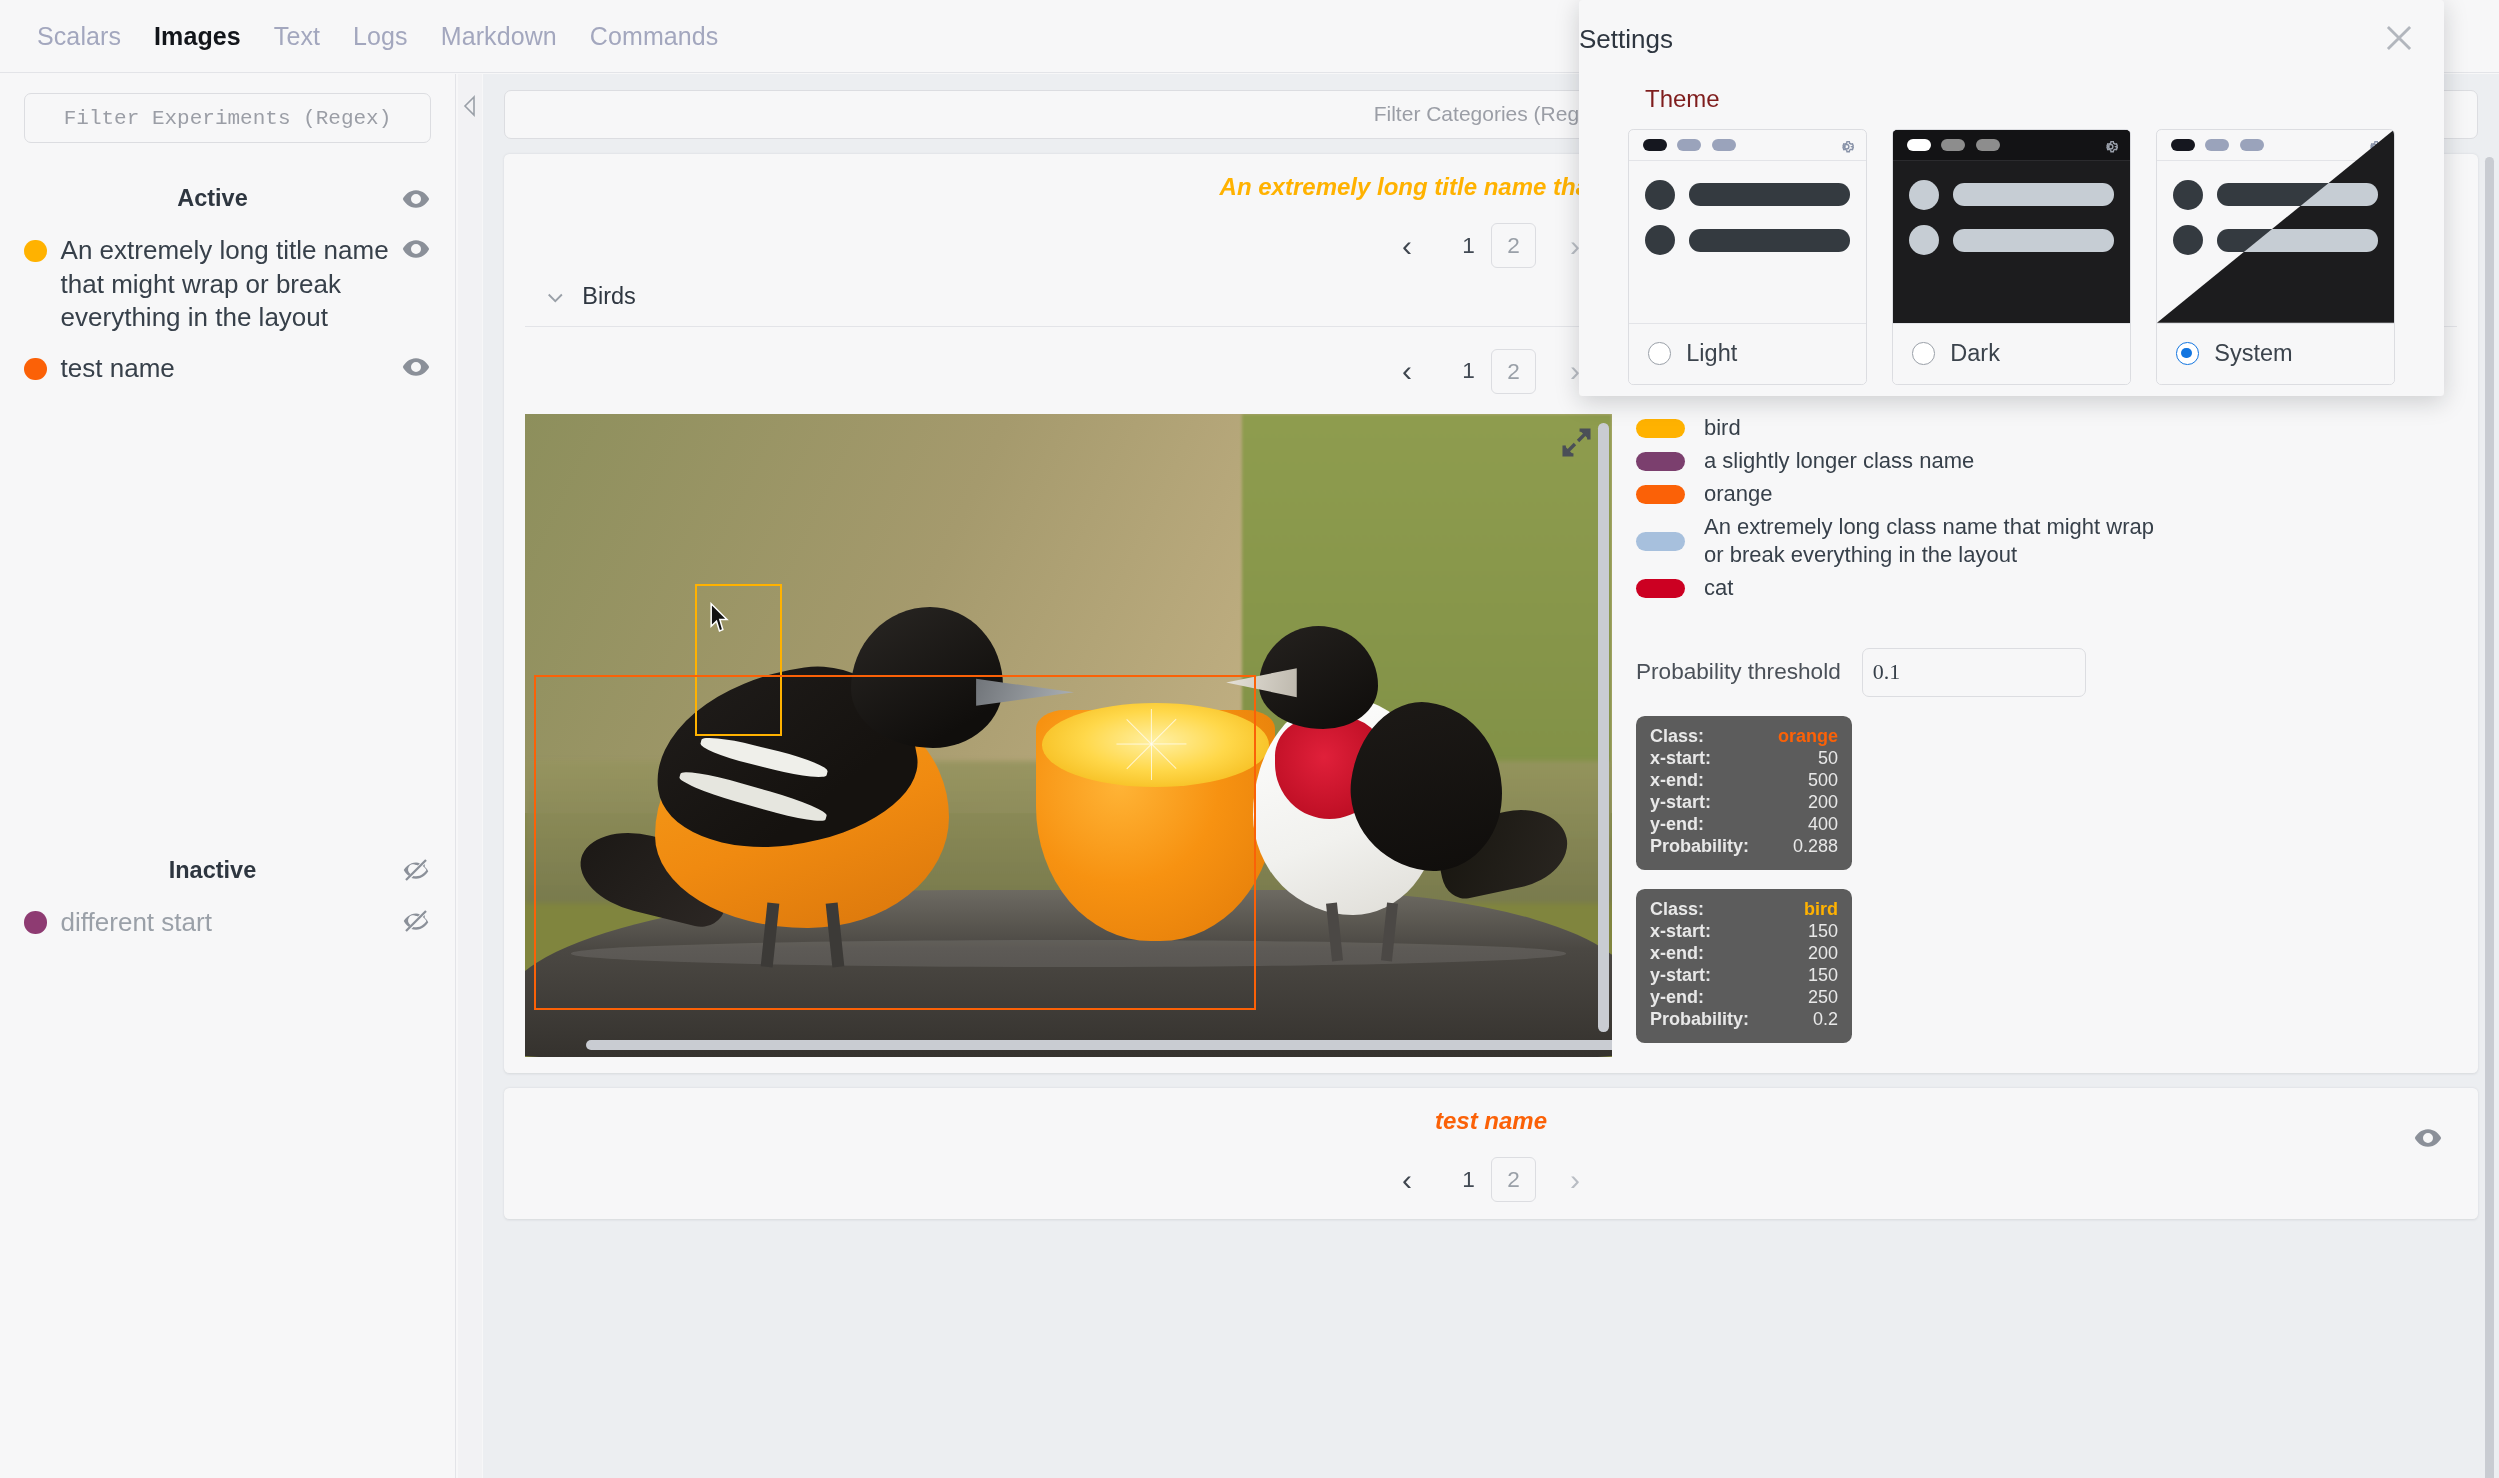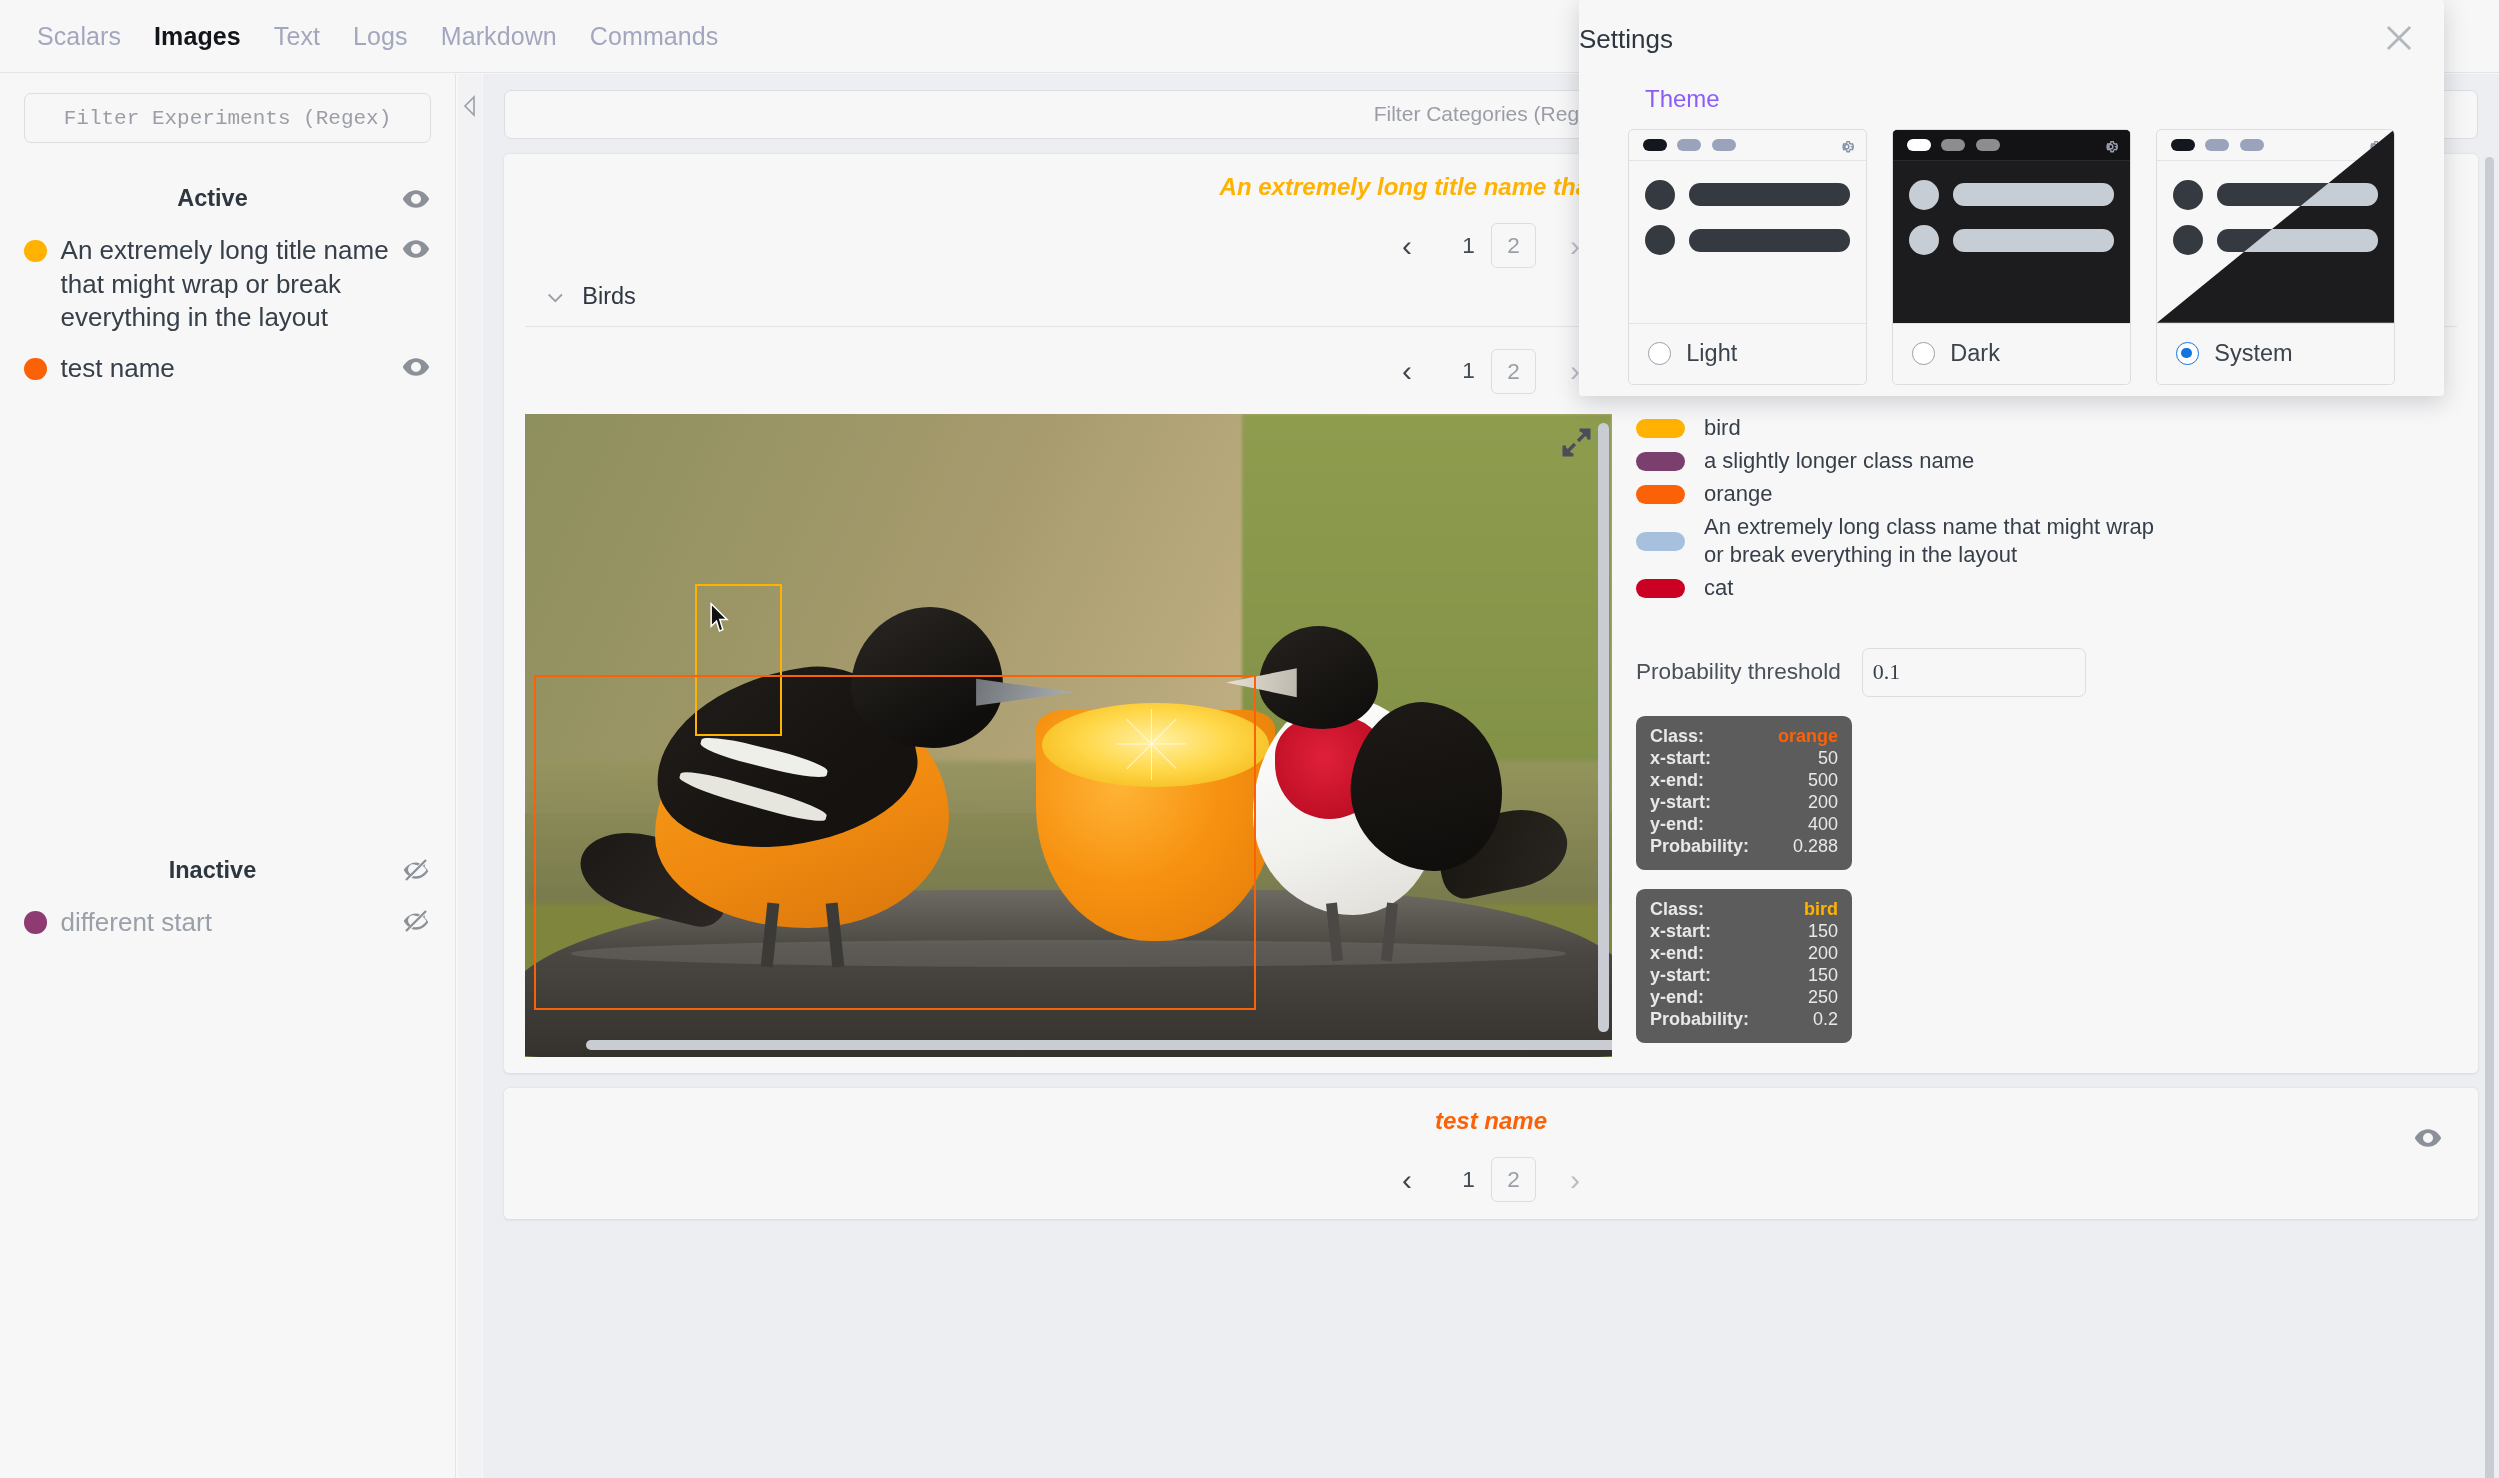--- a/index.html
+++ b/index.html
@@ -252,21 +252,21 @@
     background:#f7f7f8; border-radius:3.5px;
     box-shadow:0 5.2px 24px rgba(15,20,30,.18); z-index:40;
   }
   .settings-head{ position:relative; height:78px; }
   .settings-title{
     text-align:left; line-height:78px; font-size:26px; color:#2e3640;
   }
   .settings-close{
     position:absolute; right:26px; top:19px; width:38px; height:38px; cursor:pointer;
   }
-  .theme-label{ font-size:24px; color:#8b5cf6; padding:7px 0 15.7px 66px;}
+  .theme-label{ font-size:24px; color:#7f1d1d; padding:7px 0 15.7px 66px;}
   .theme-cards{ display:flex; gap:25px; padding:0 49px;}
   .tcard{
     width:249px; border:0.9px solid #dcdde1; border-radius:5.2px; overflow:hidden;
     background:#f7f7f8; cursor:pointer;
   }
   .tprev{ position:relative; height:193px; overflow:hidden; }
   .tbar{
     height:31px; display:flex; align-items:center; gap:10.4px; padding:0 14px;
     border-bottom:0.9px solid #e3e4e8; position:relative;
   }

